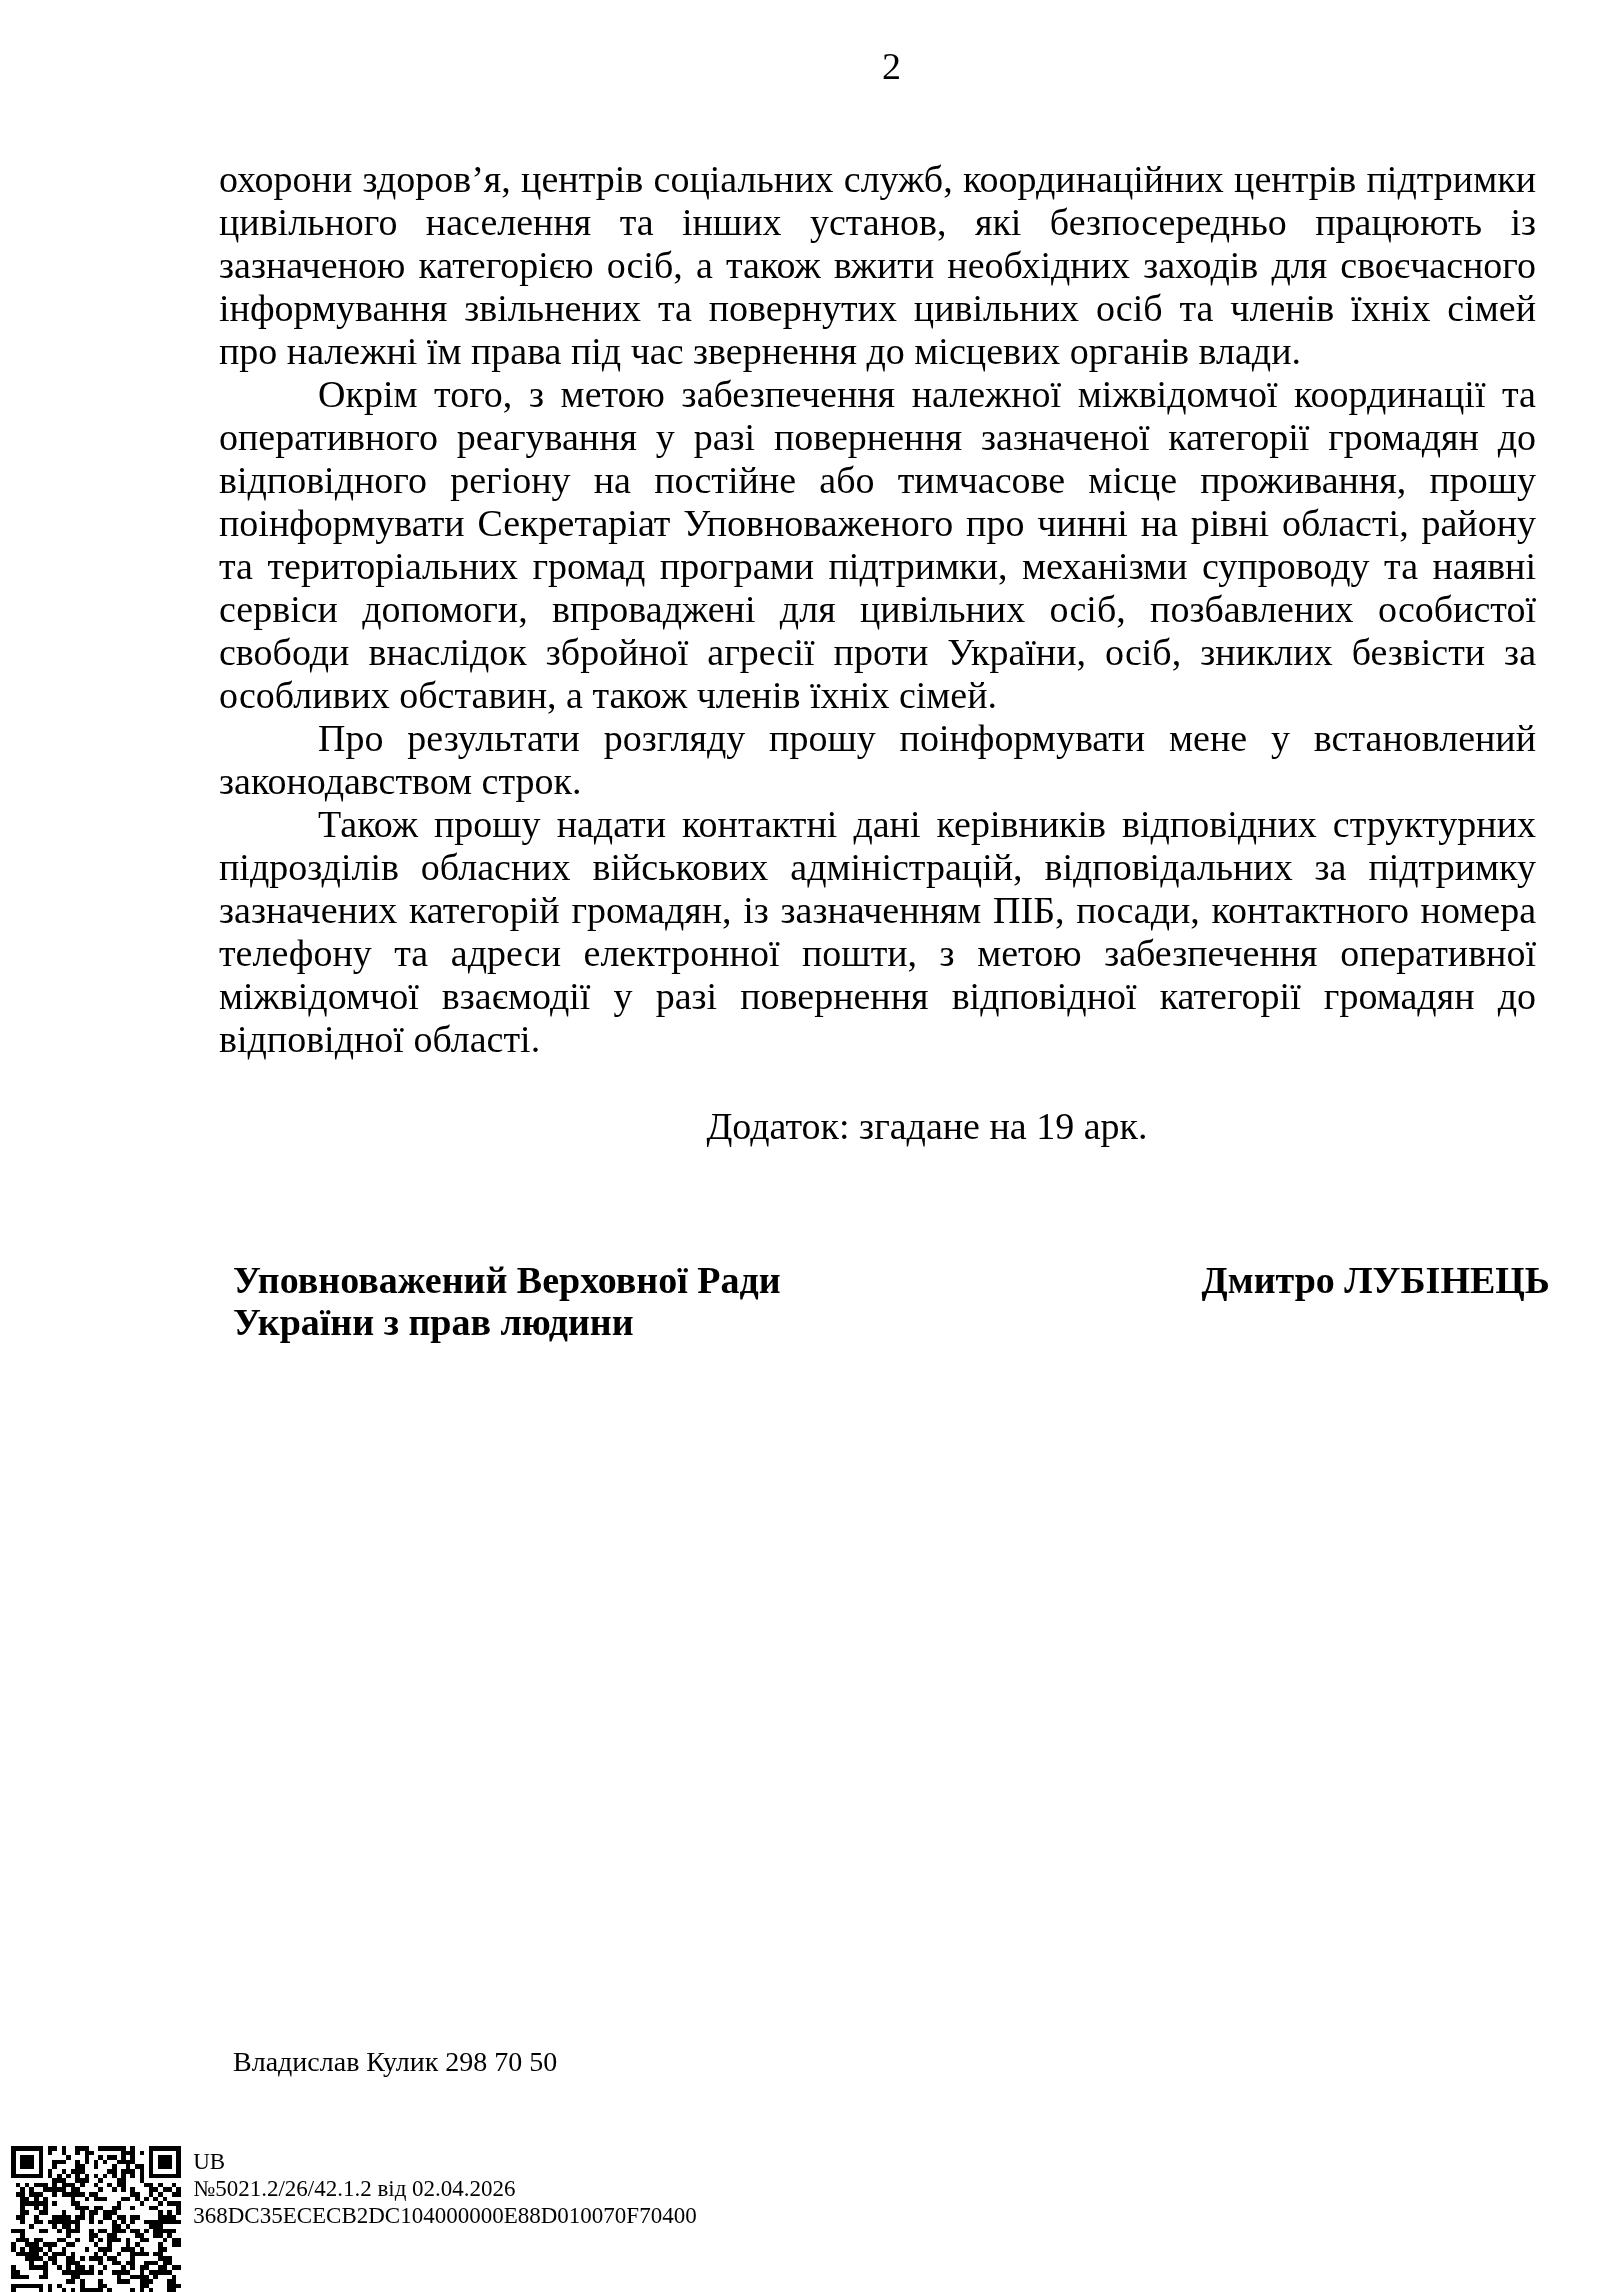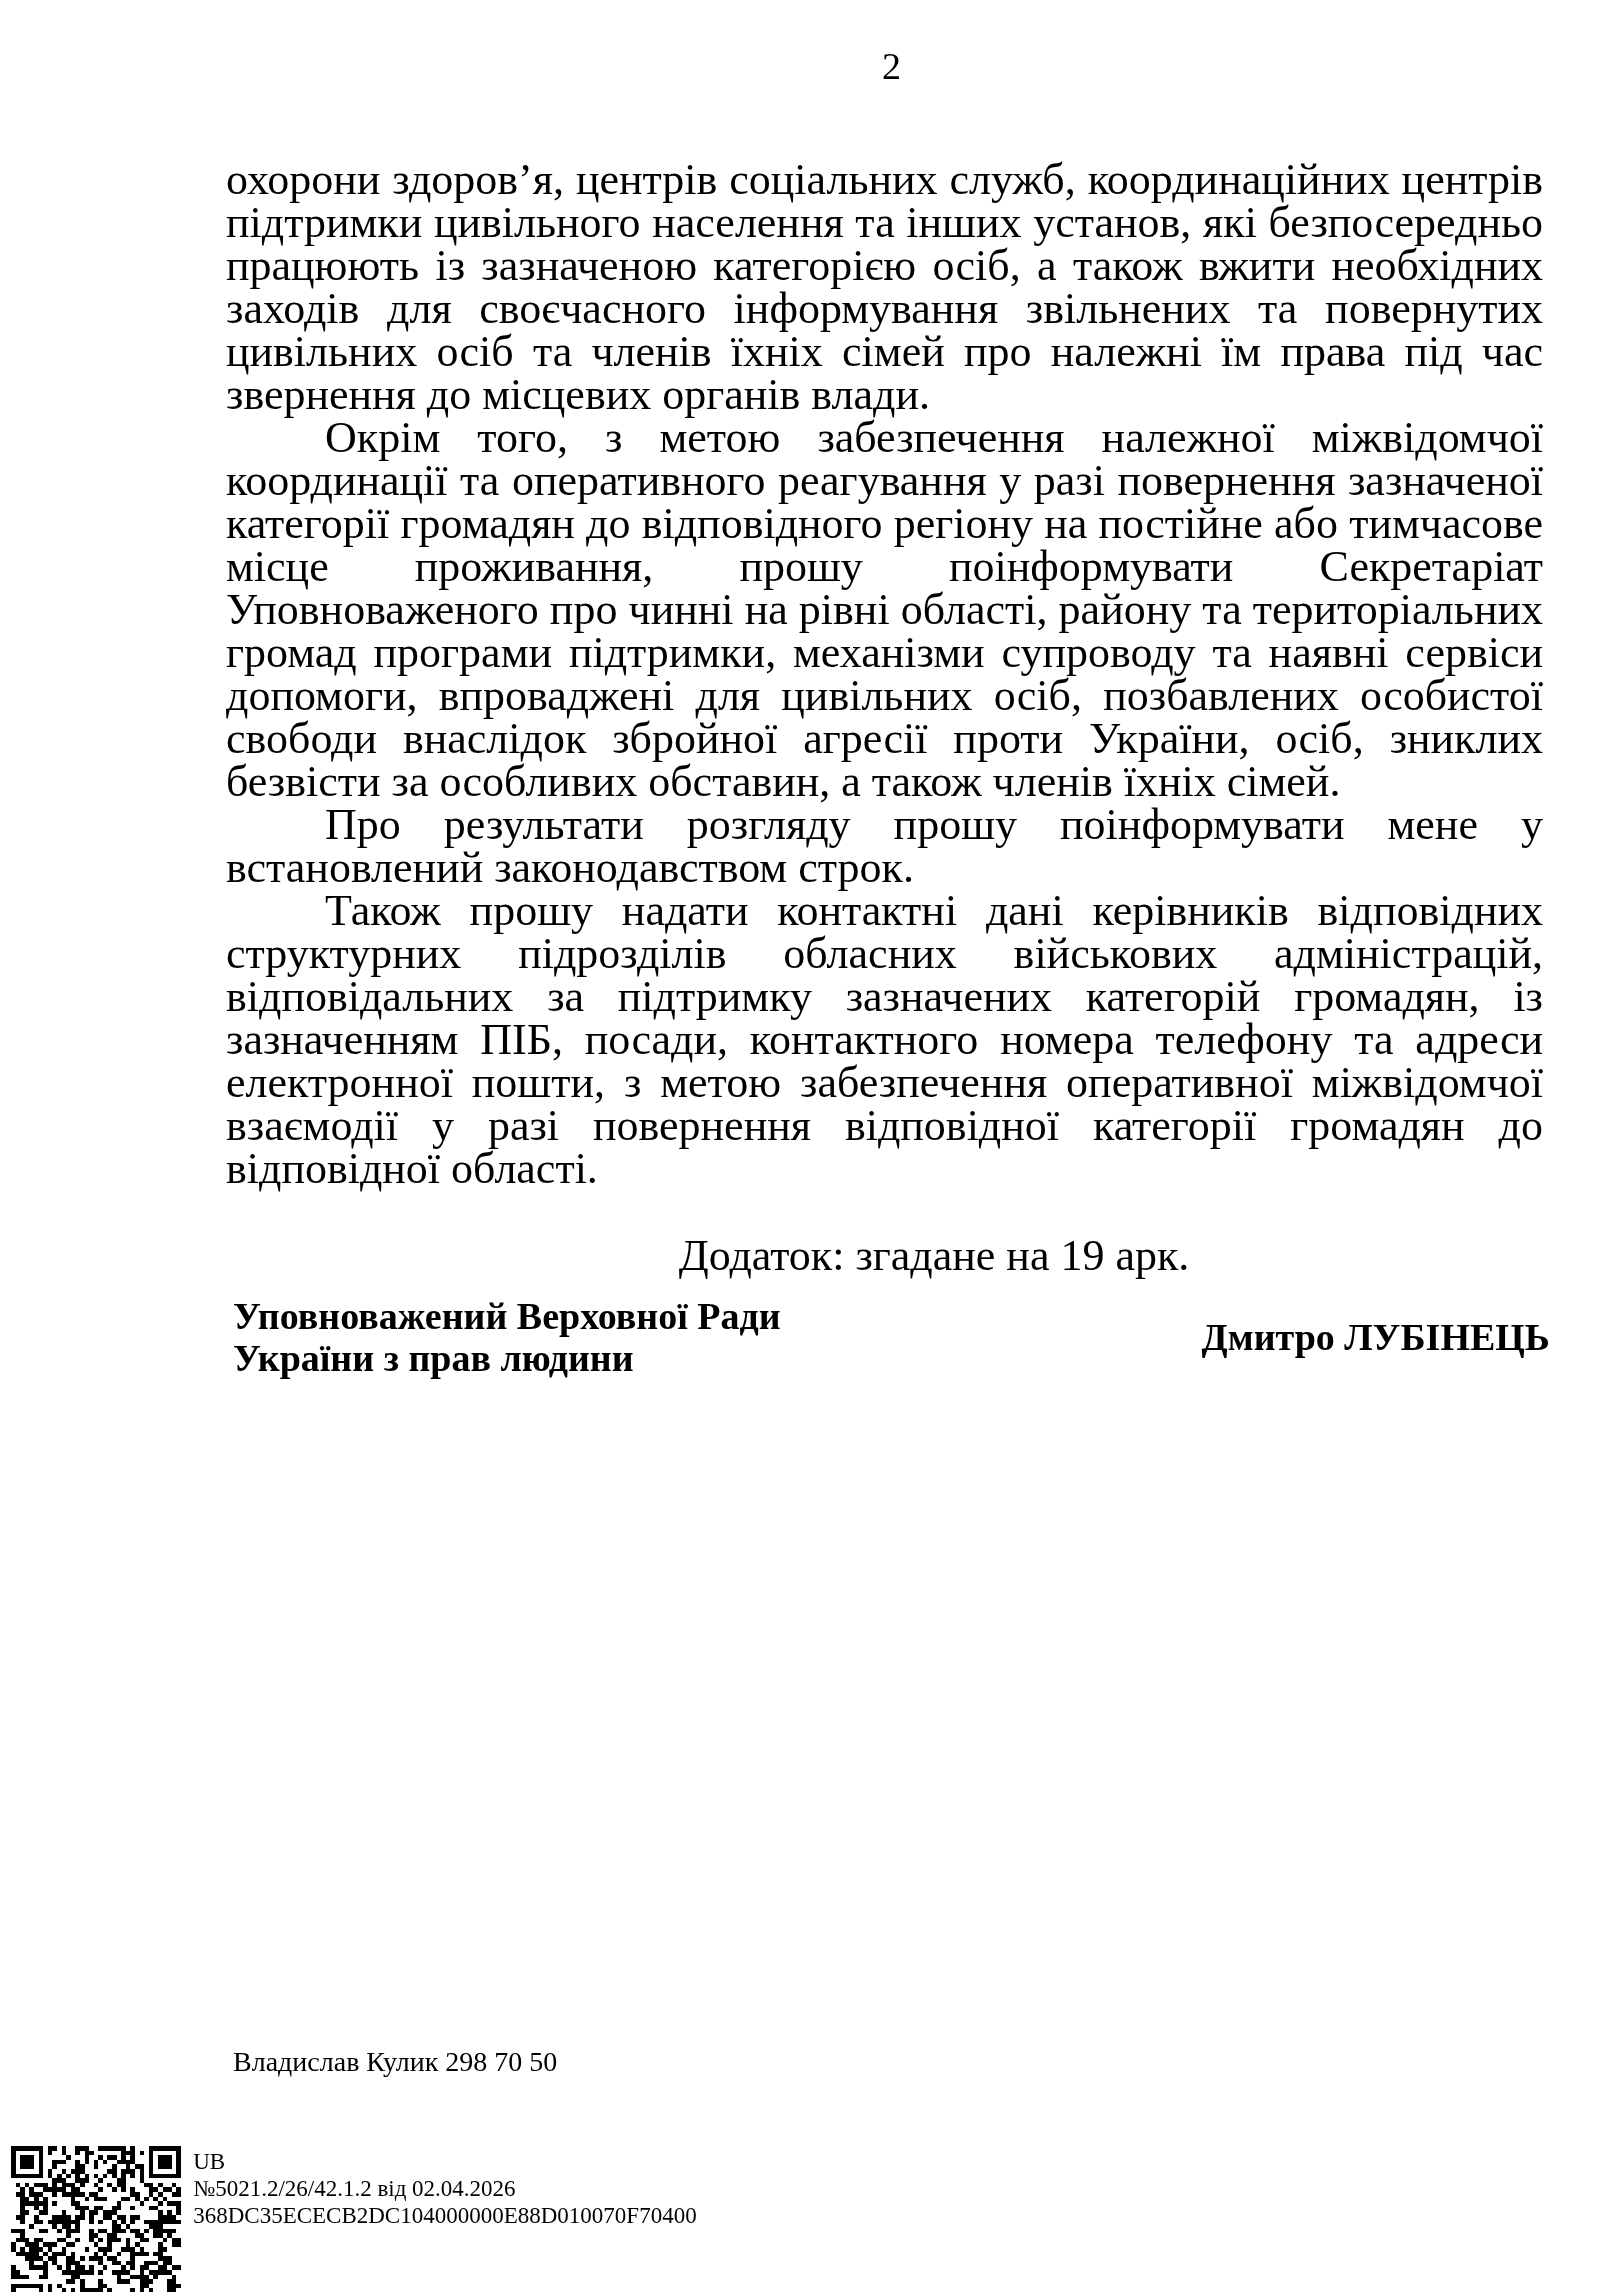--- a/index.html
+++ b/index.html
@@ -17,47 +17,46 @@
     top: 45px;
     left: 233px;
     width: 1317px;
     text-align: center;
     font-size: 38px;
     line-height: 43px;
   }
   .body-text {
     position: absolute;
     top: 158px;
-    left: 226px;
+    left: 219px;
     width: 1317px;
-    font-size: 44px;
+    font-size: 38px;
     line-height: 43px;
   }
   .body-text p {
     margin: 0;
     text-align: justify;
     text-indent: 99px;
   }
   .body-text p.no-indent { text-indent: 0; }
   .body-text p.attachment {
     margin-top: 44px;
     text-align: center;
   }
   .signature {
     position: absolute;
     top: 1259px;
     left: 233px;
     width: 1317px;
     display: flex;
     justify-content: space-between;
-    align-items: center;
+    align-items: flex-start;
     font-weight: bold;
     font-size: 38px;
     line-height: 42px;
-    margin-top: 36px;
   }
   .footer-contact {
     position: absolute;
     top: 2046px;
     left: 233px;
     font-size: 28px;
     line-height: 32px;
   }
   .stamp {
     position: absolute;

